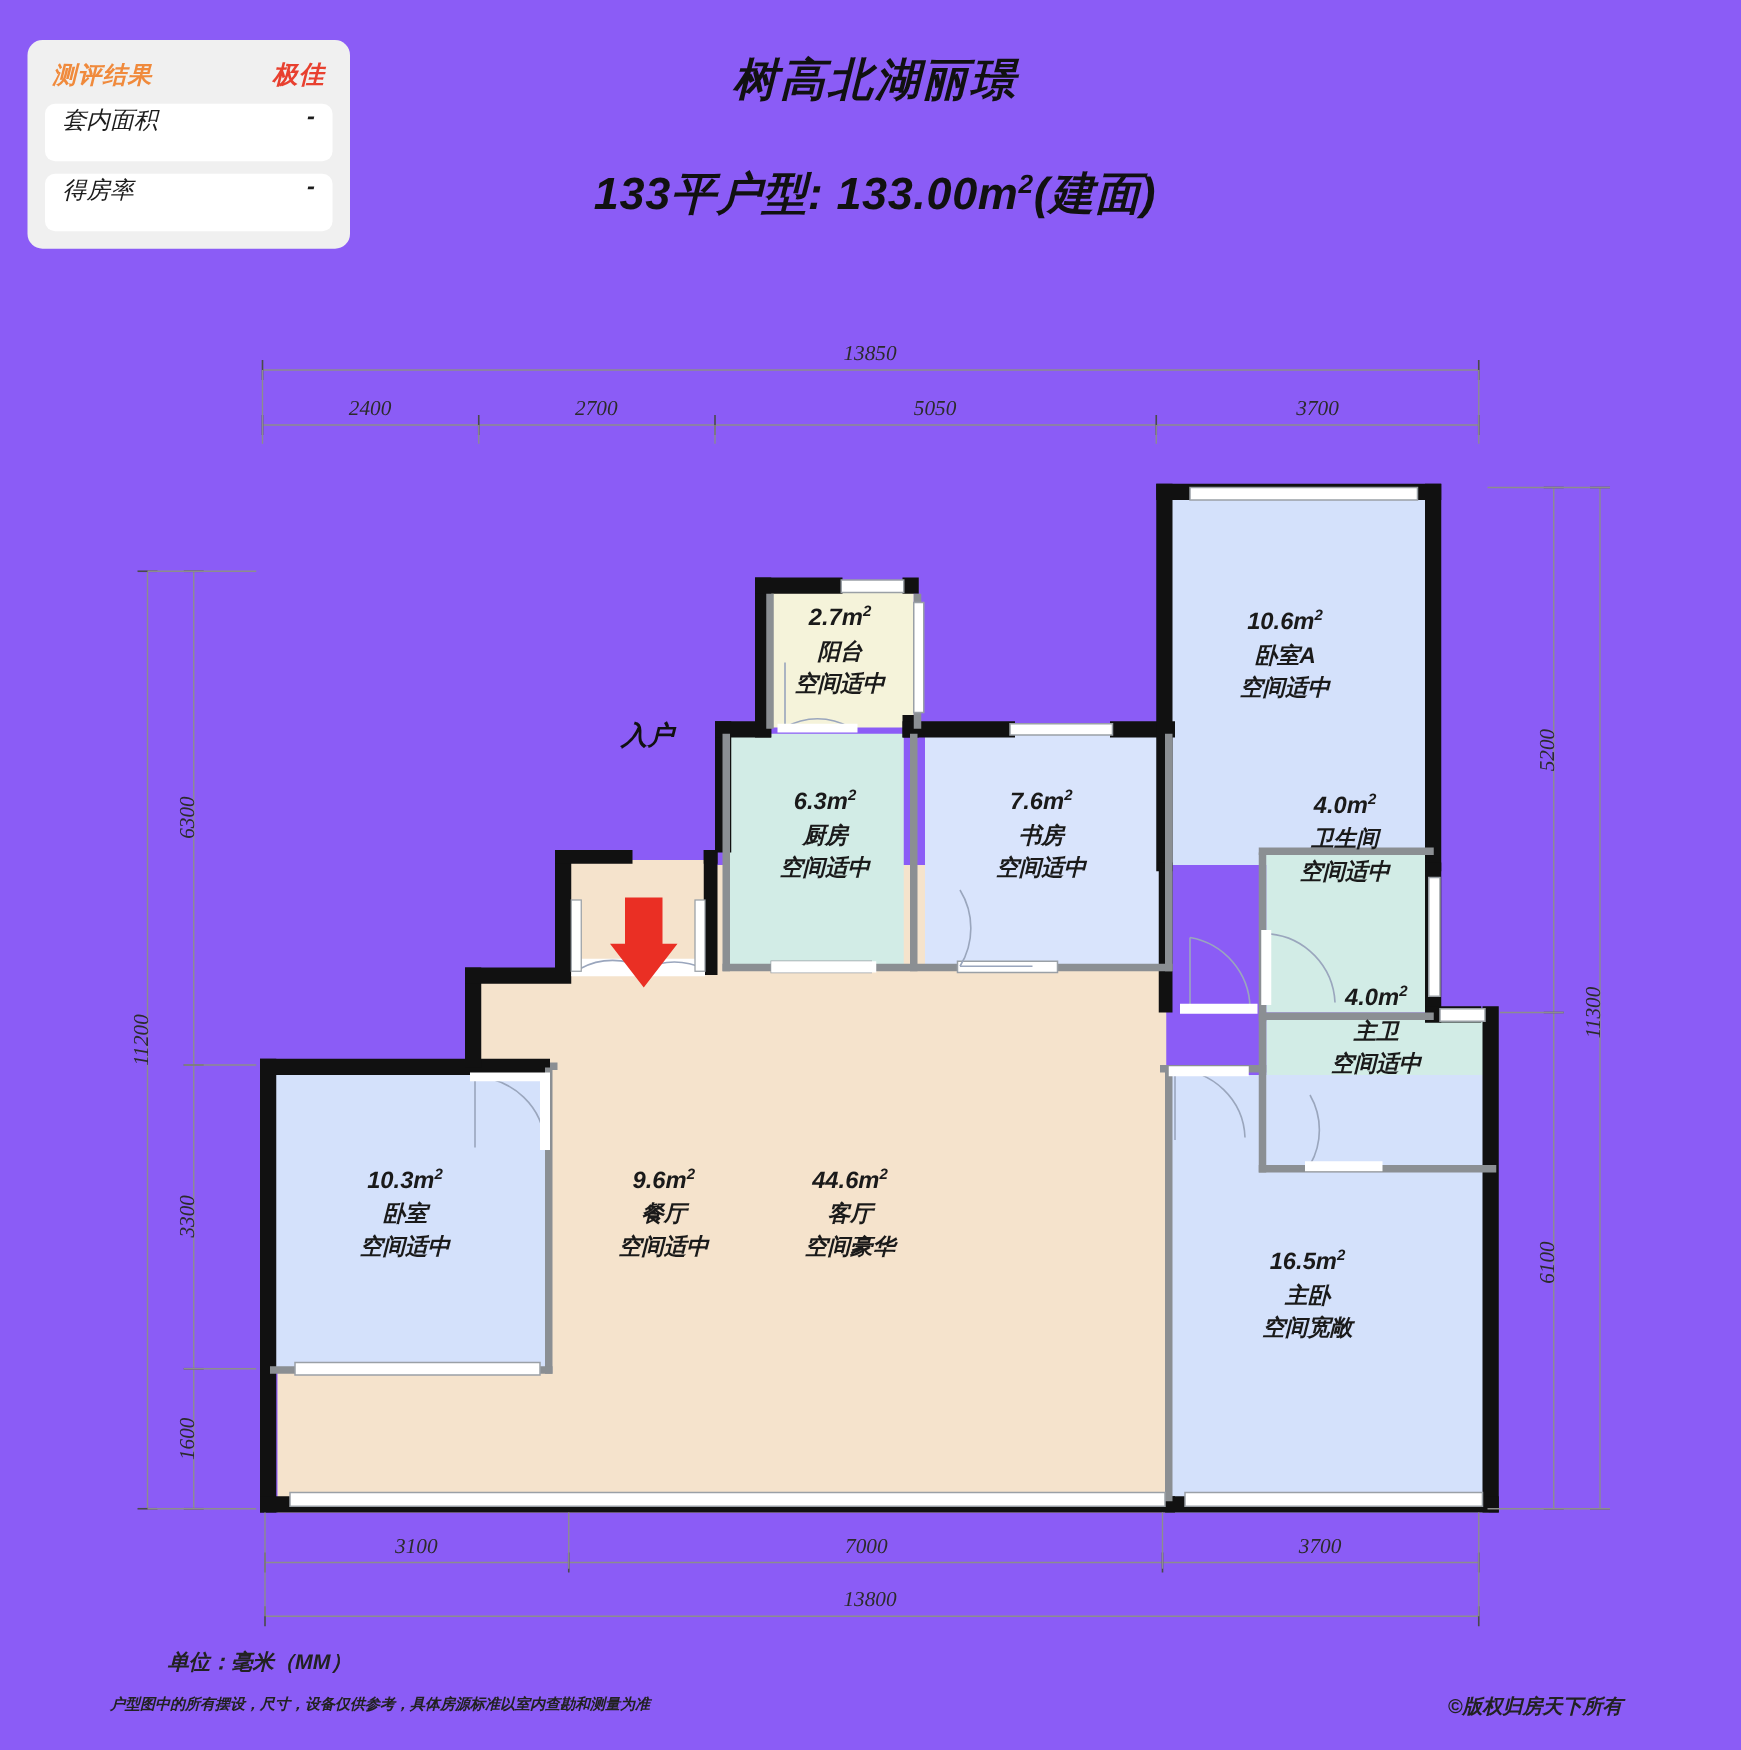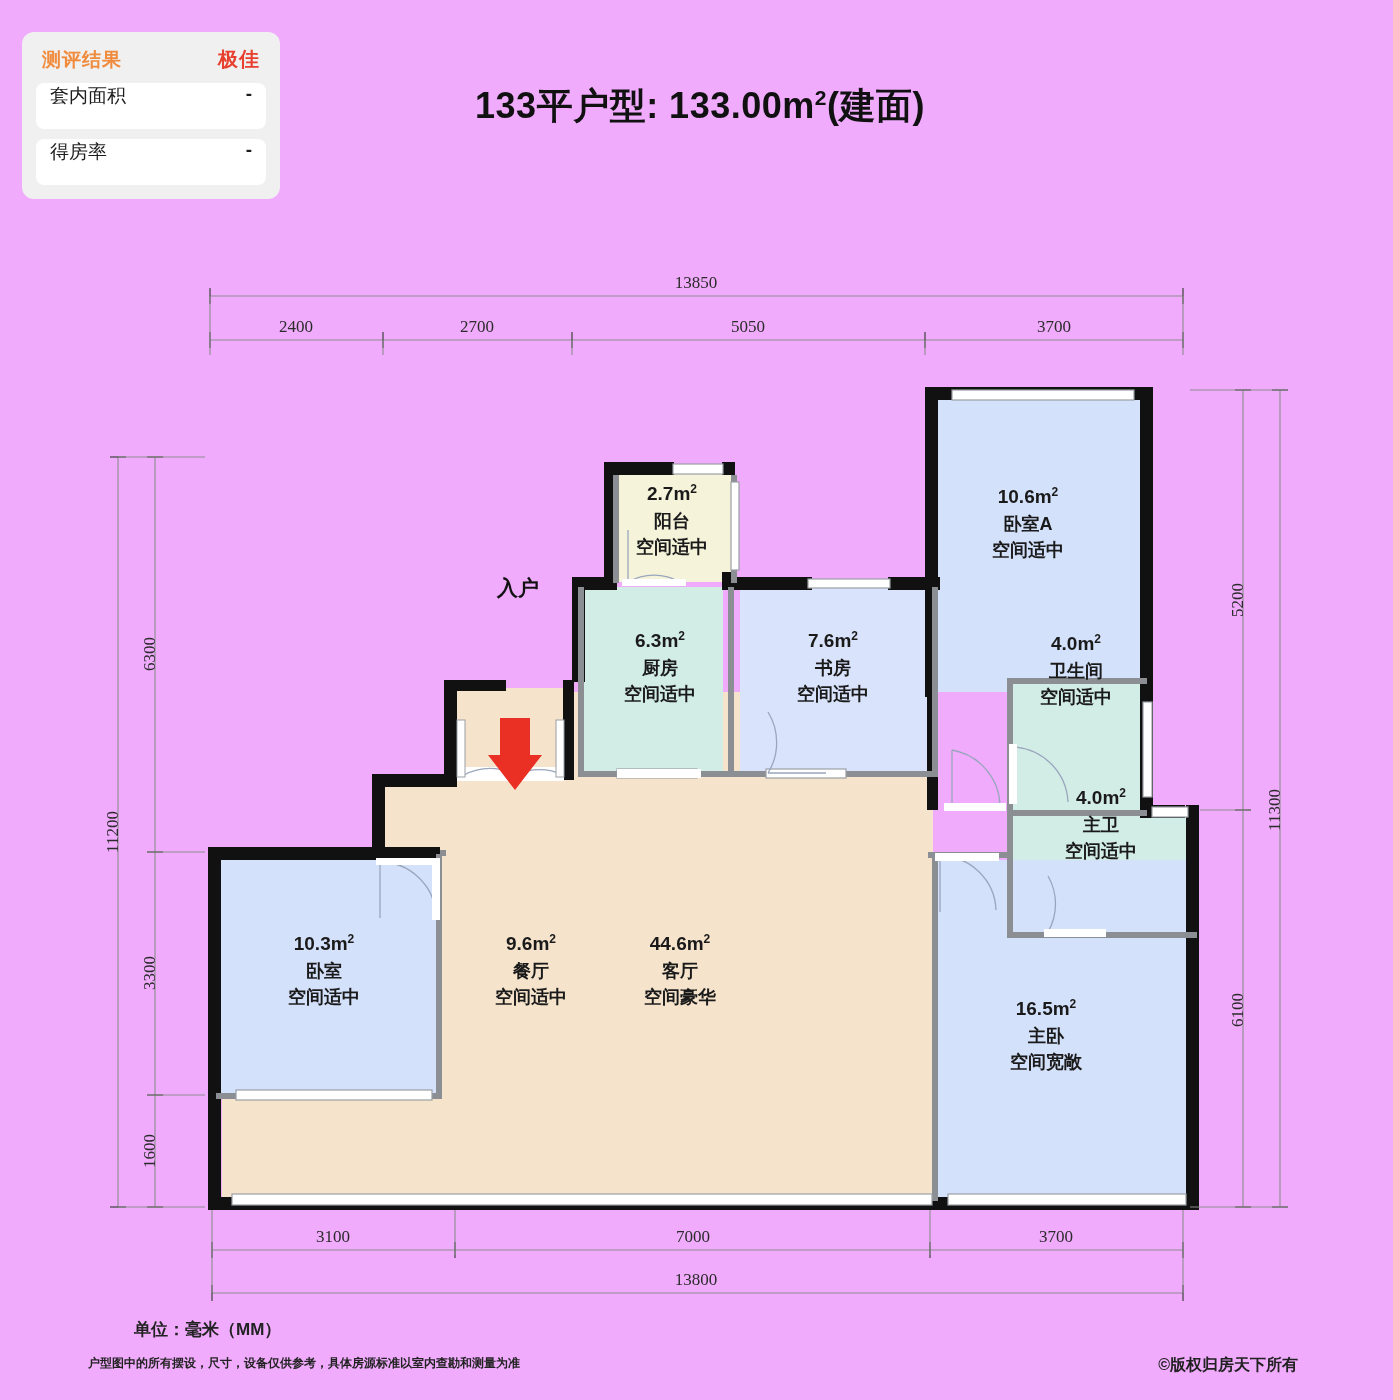--- a/index.html
+++ b/index.html
@@ -5,22 +5,23 @@
   * { box-sizing: border-box; }
   html, body {
     margin: 0; padding: 0;
     background: #ffffff;
     font-family: "Liberation Sans", "DejaVu Sans", sans-serif;
   }
   #page {
     position: relative;
     width: 1393px;
     height: 1400px;
-    background: #f0abfc;
+    background: #8b5cf6;
     overflow: hidden;
+    font-style: italic;
   }
 
   
   #eval-card {
     position: absolute;
     left: 22px; top: 32px;
     width: 258px;
     background: #f0f0f0;
     border-radius: 12px;
     padding: 10px 14px 14px 14px;
@@ -161,20 +162,21 @@
       <span class="k">套内面积</span>
       <span class="v">-</span>
     </div>
     <div class="eval-row">
       <span class="k">得房率</span>
       <span class="v">-</span>
     </div>
   </div>
 
   <div id="title-block">
+    <h1 id="plan-title">树高北湖丽璟</h1>
     <div id="plan-subtitle"><span>133平户型: 133.00m</span><sup>2</sup><span>(建面)</span></div>
   </div>
 
   <div id="plan-wrap">
   <svg id="plan-svg" width="1393" height="1070" viewBox="0 0 1393 1070">
 
     <g>
       <path d="M452,438 L572,438 L572,442 L933,442 L933,610 L933,960 L222,960 L222,608 L380,608 L380,532 L452,532 Z" fill="#f5e3cc"></path>
 
       <rect x="216" y="605" width="222" height="240" fill="#d4e1fb"></rect>

